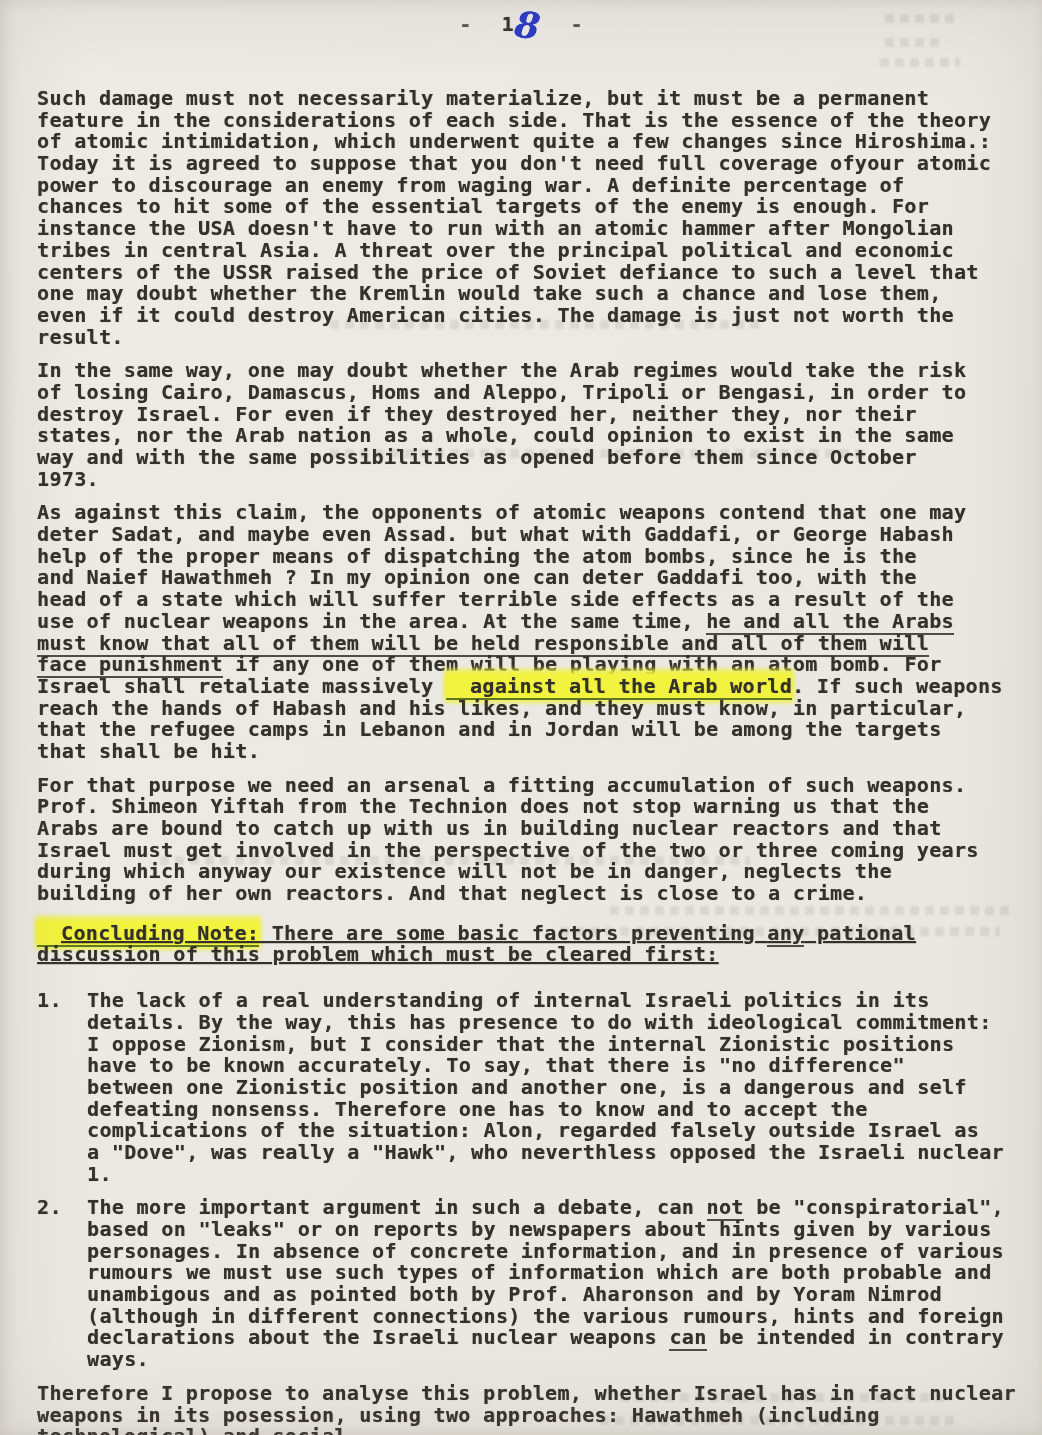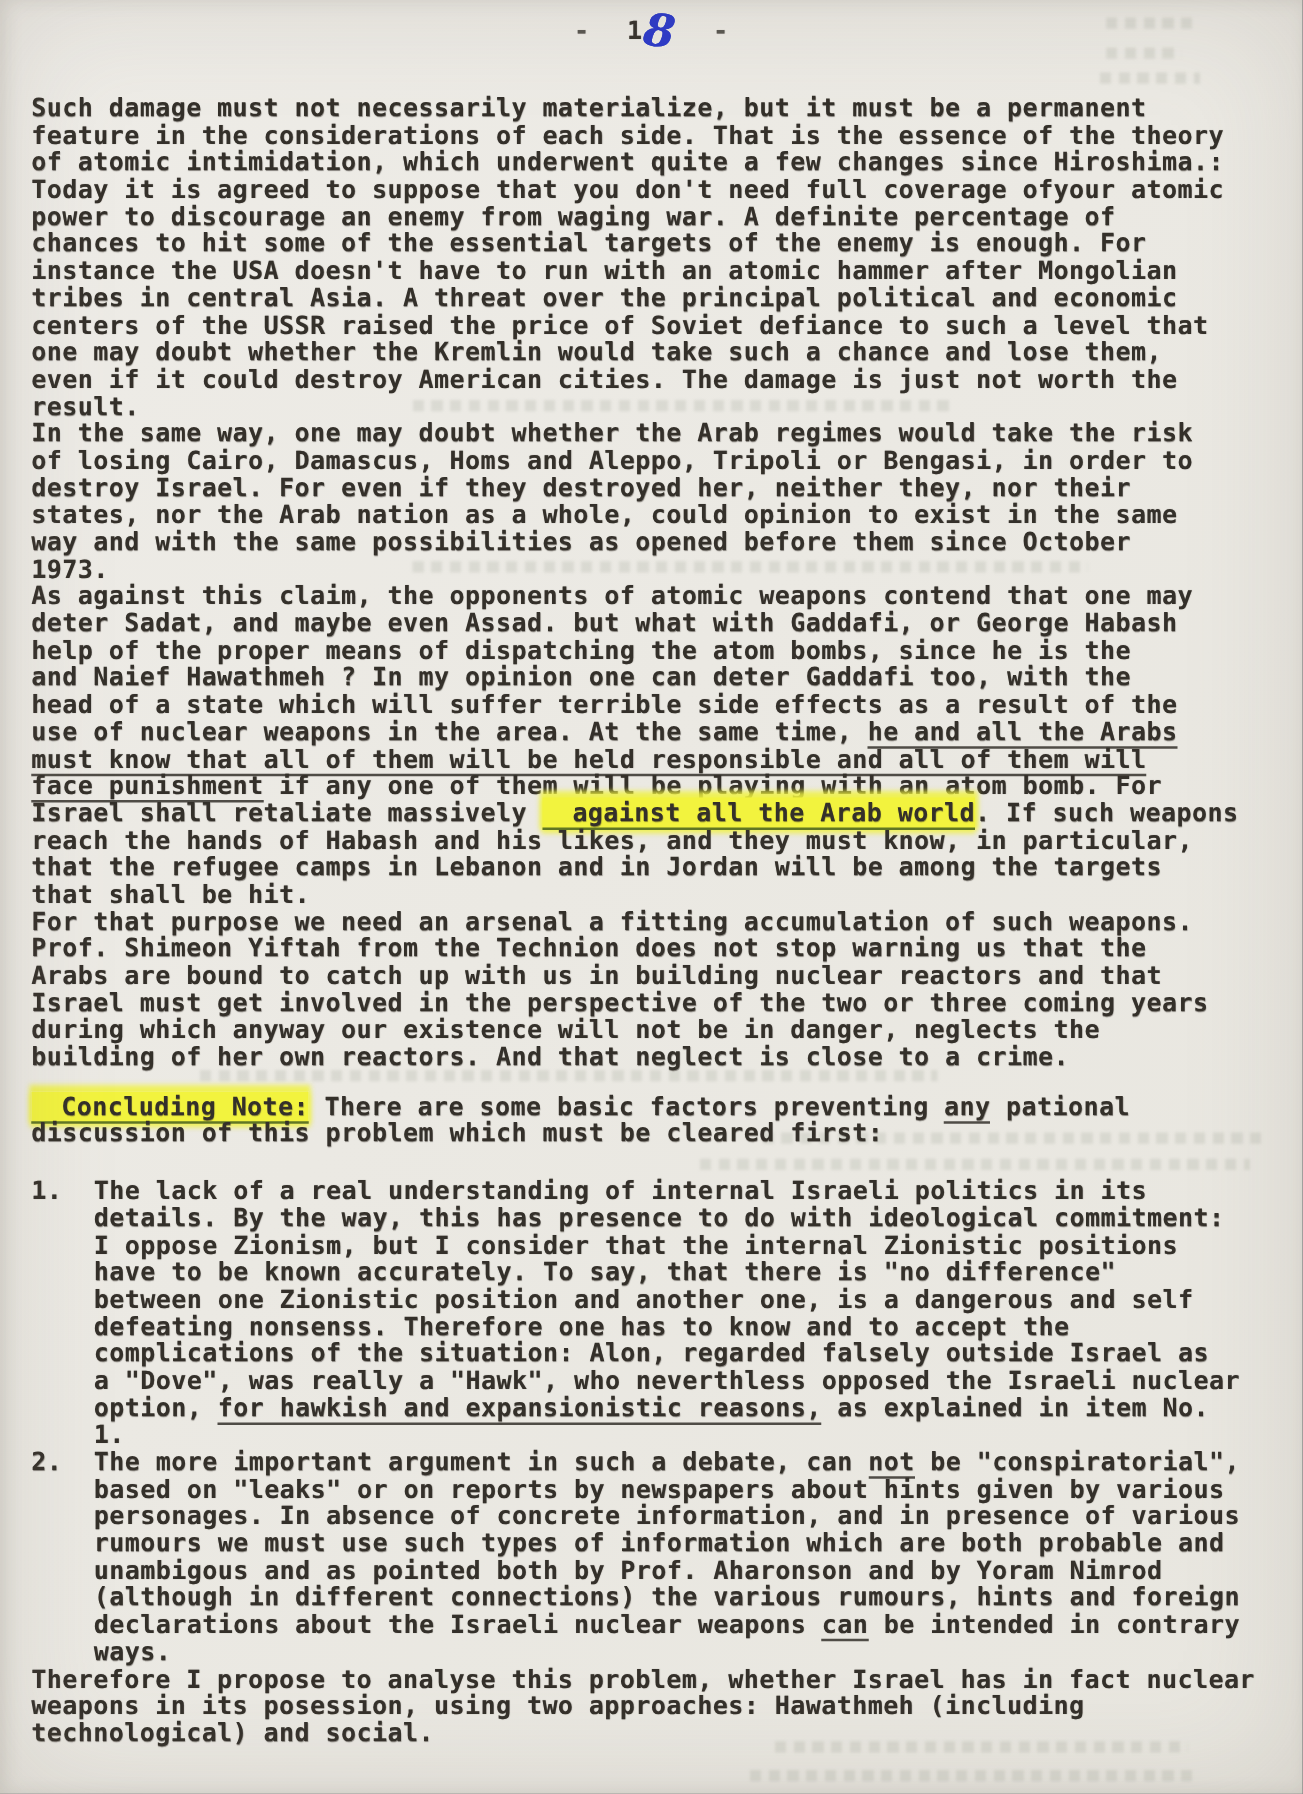--- a/index.html
+++ b/index.html
@@ -31,22 +31,22 @@
     font-family:"DejaVu Serif","Liberation Serif",serif;
     font-style:italic;font-weight:700;
     font-size:36px;line-height:26px;
     color:#2a38c9;
     text-shadow:0 0 0.5px #2a38c9;
     transform:rotate(7deg);
     margin-left:1px;
   }
   .doc-body{position:absolute;left:25px;top:76px;right:6px;}
   .line{height:21.7px;line-height:21.7px;white-space:pre;}
-  .block{margin:0;}
-  .gap-sm{margin-top:18px;}
+  .block{margin:12px;}
+  .gap-sm{margin-top:18px;text-decoration:underline;}
   .gap-md{margin-top:24px;}
   .item{display:flex;}
   .marker{flex:0 0 50px;width:50px;}
   .item-body{flex:1;min-width:0;}
   .u{border-bottom:2px solid rgba(52,48,42,0.85);}
   .h{
     background:#f2f33e;
     box-shadow:0 -3px 4px 2px rgba(240,242,62,0.85), 0 2px 4px 1px rgba(240,242,62,0.75);
   }
   .h.u{border-bottom-color:rgba(70,95,30,0.85);padding-left:24px;}
@@ -136,21 +136,20 @@
         <div class="marker line">1.</div>
         <div class="item-body">
           <div class="line"><span>The lack of a real understanding of internal Israeli politics in its</span></div>
           <div class="line"><span>details. By the way, this has presence to do with ideological commitment:</span></div>
           <div class="line"><span>I oppose Zionism, but I consider that the internal Zionistic positions</span></div>
           <div class="line"><span>have to be known accurately. To say, that there is "no difference"</span></div>
           <div class="line"><span>between one Zionistic position and another one, is a dangerous and self</span></div>
           <div class="line"><span>defeating nonsenss. Therefore one has to know and to accept the</span></div>
           <div class="line"><span>complications of the situation: Alon, regarded falsely outside Israel as</span></div>
           <div class="line"><span>a "Dove", was really a "Hawk", who neverthless opposed the Israeli nuclear</span></div>
-          <div class="line"><span>option, </span><span class="u">for hawkish and expansionistic reasons,</span><span> as explained in item No.</span></div>
           <div class="line"><span>1.</span></div>
         </div>
       </div>
       <div class="block item">
         <div class="marker line">2.</div>
         <div class="item-body">
           <div class="line"><span>The more important argument in such a debate, can </span><span class="u">not</span><span> be "conspiratorial",</span></div>
           <div class="line"><span>based on "leaks" or on reports by newspapers about hints given by various</span></div>
           <div class="line"><span>personages. In absence of concrete information, and in presence of various</span></div>
           <div class="line"><span>rumours we must use such types of information which are both probable and</span></div>

